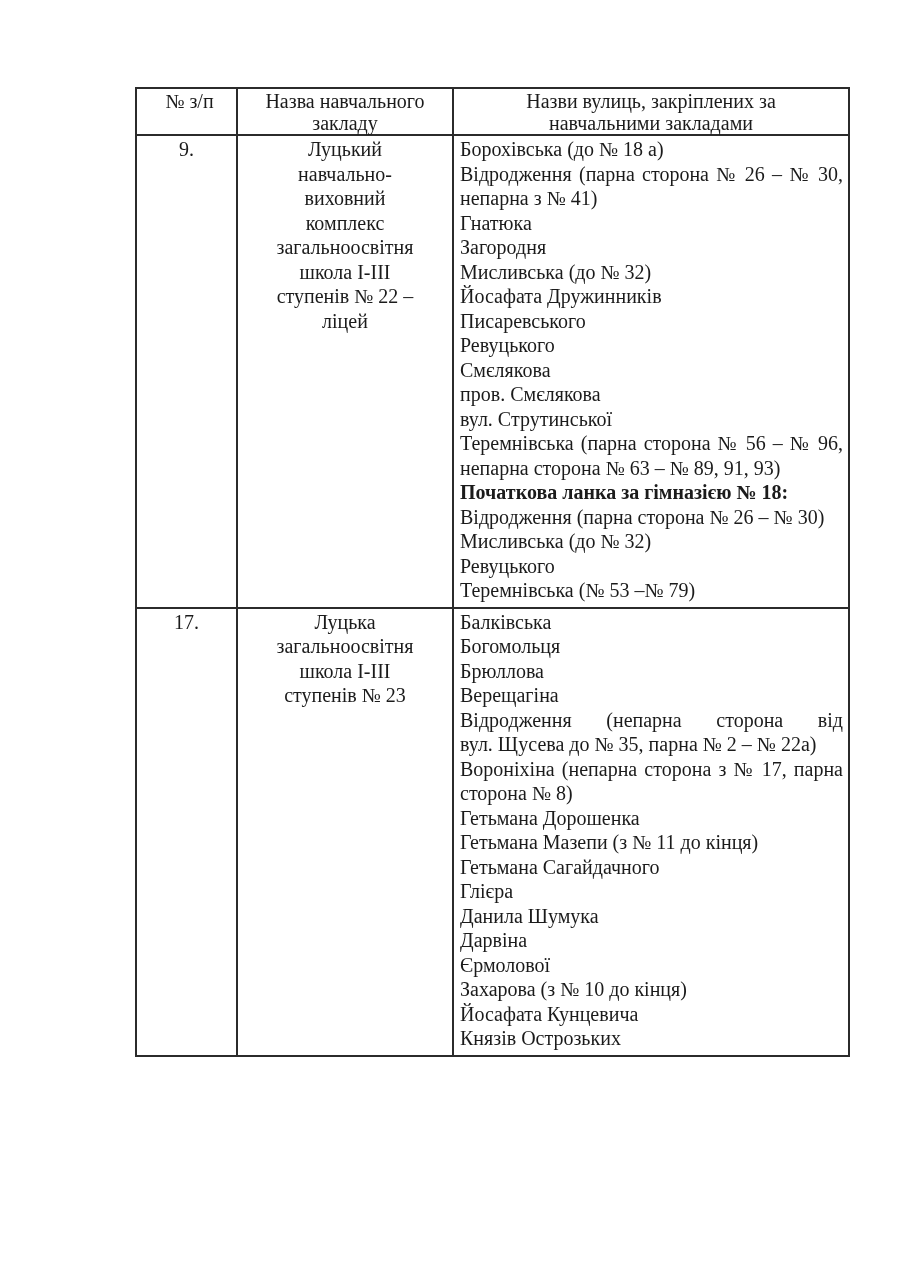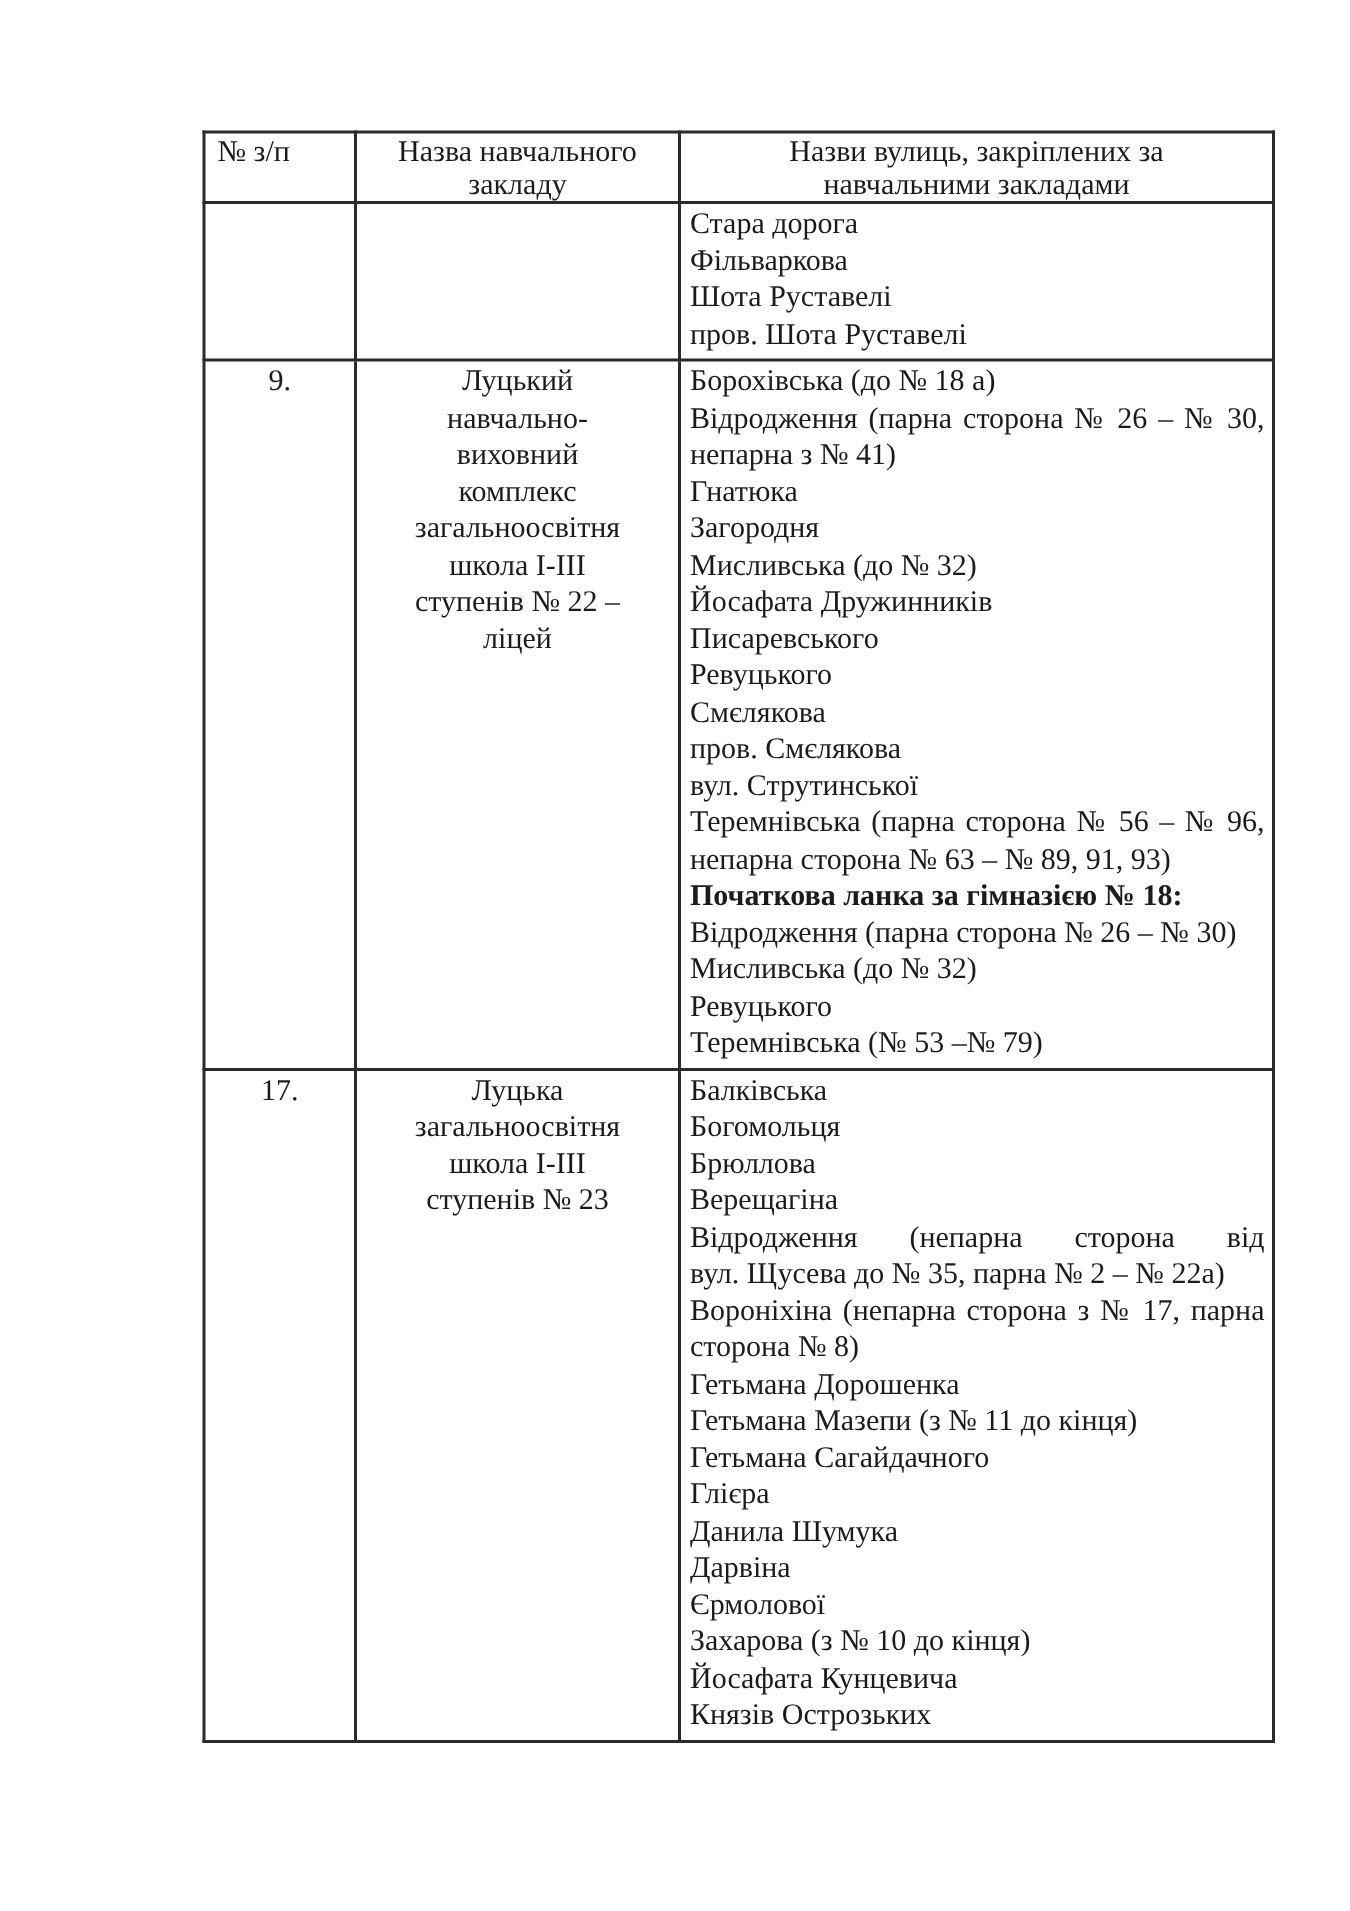--- a/index.html
+++ b/index.html
@@ -30,21 +30,21 @@
     font-weight: normal;
   }
   th {
     font-size: 20px;
     line-height: 22px;
     text-align: center;
     padding: 1px 2px 0;
     height: 44px;
     box-sizing: border-box;
   }
-  th.h-num { text-align: left; padding-left: 8px; }
+  th.h-num { text-align: center; padding-left: 8px; }
   .h-streets-inner { max-width: 312px; margin: 0 auto; }
   td {
     font-size: 20px;
     line-height: 24.5px;
   }
   td.num    { text-align: center; padding-top: 1px; }
   td.school { text-align: center; padding: 1px 26px 4px; }
   td.streets{ padding: 1px 5px 4px 6px; }
   td.streets p { margin: 0; text-align: justify; }
   td.streets p.bold { font-weight: bold; }
@@ -62,30 +62,20 @@
     <thead>
       <tr>
         <th class="h-num" style="border-color: rgb(43, 43, 43);">№ з/п</th>
         <th class="h-school" style="border-color: rgb(43, 43, 43);">Назва навчального закладу</th>
         <th class="h-streets" style="border-color: rgb(43, 43, 43);">
           <div class="h-streets-inner">Назви вулиць, закріплених за навчальними закладами</div>
         </th>
       </tr>
     </thead>
     <tbody id="table-body">
-        <tr>
-          <td class="num" style="border-color: rgb(43, 43, 43);"></td>
-          <td class="school" style="border-color: rgb(43, 43, 43);"></td>
-          <td class="streets" style="border-color: rgb(43, 43, 43);">
-            <p>Стара дорога</p>
-            <p>Фільваркова</p>
-            <p>Шота Руставелі</p>
-            <p>пров. Шота Руставелі</p>
-          </td>
-        </tr>
         <tr>
           <td class="num" style="border-color: rgb(43, 43, 43);">9.</td>
           <td class="school" style="border-color: rgb(43, 43, 43);">Луцький навчально-виховний комплекс загальноосвітня школа І-ІІІ ступенів №&nbsp;22 – ліцей</td>
           <td class="streets" style="border-color: rgb(43, 43, 43);">
             <p>Борохівська (до №&nbsp;18&nbsp;а)</p>
             <p>Відродження (парна сторона №&nbsp;26 – №&nbsp;30, непарна з №&nbsp;41)</p>
             <p>Гнатюка</p>
             <p>Загородня</p>
             <p>Мисливська (до №&nbsp;32)</p>
             <p>Йосафата Дружинників</p>

